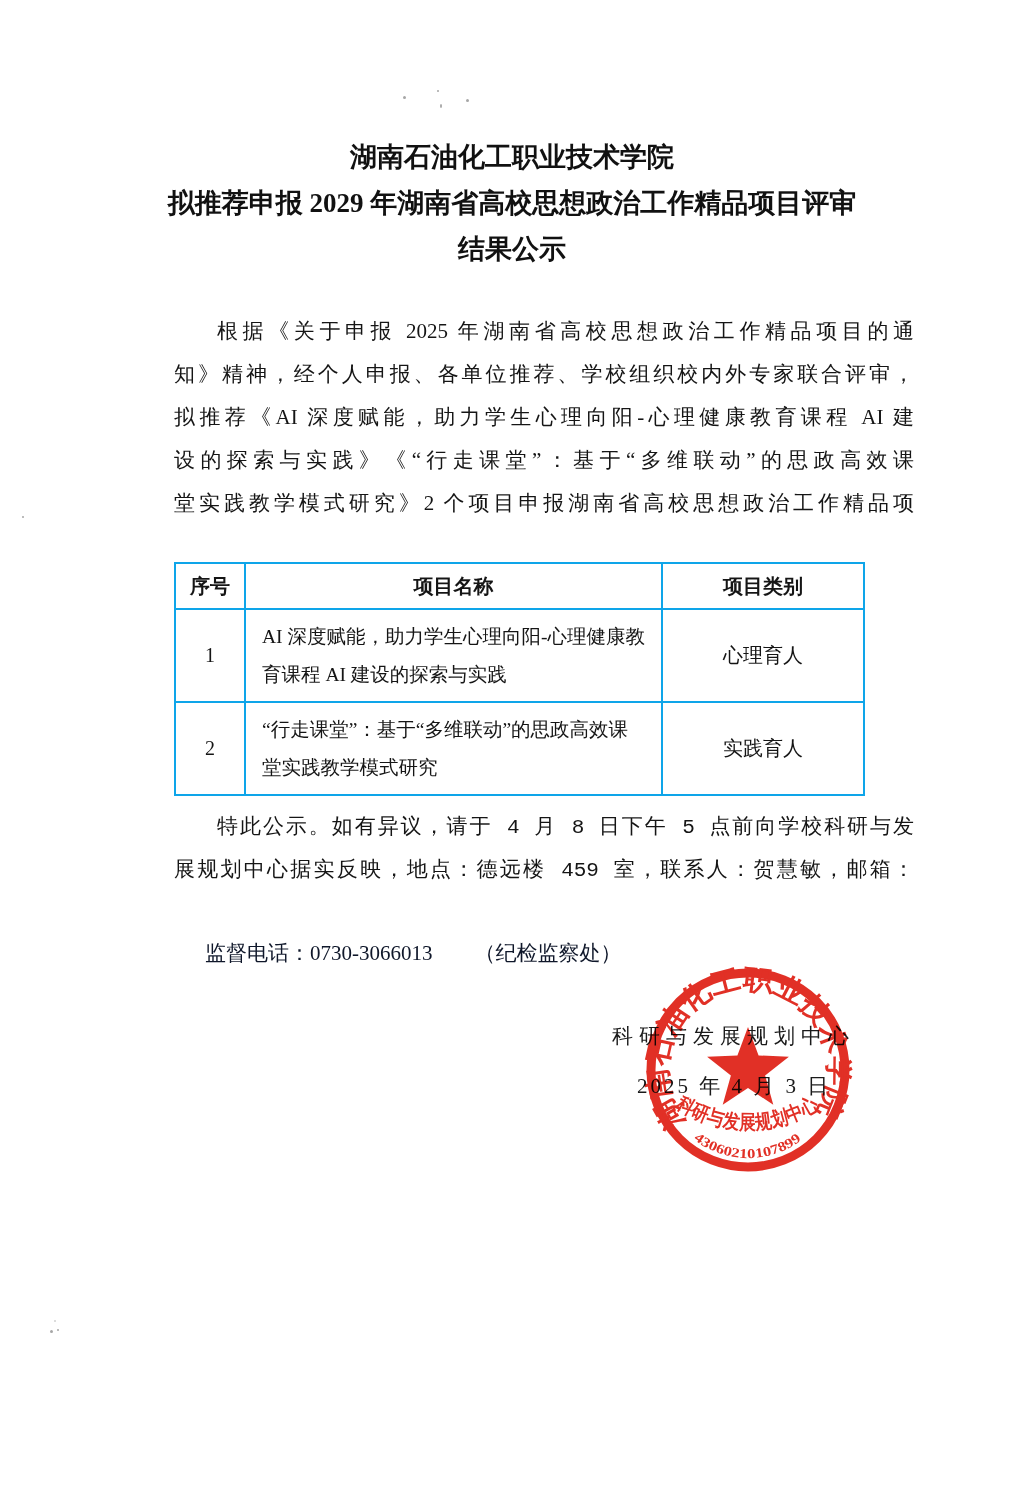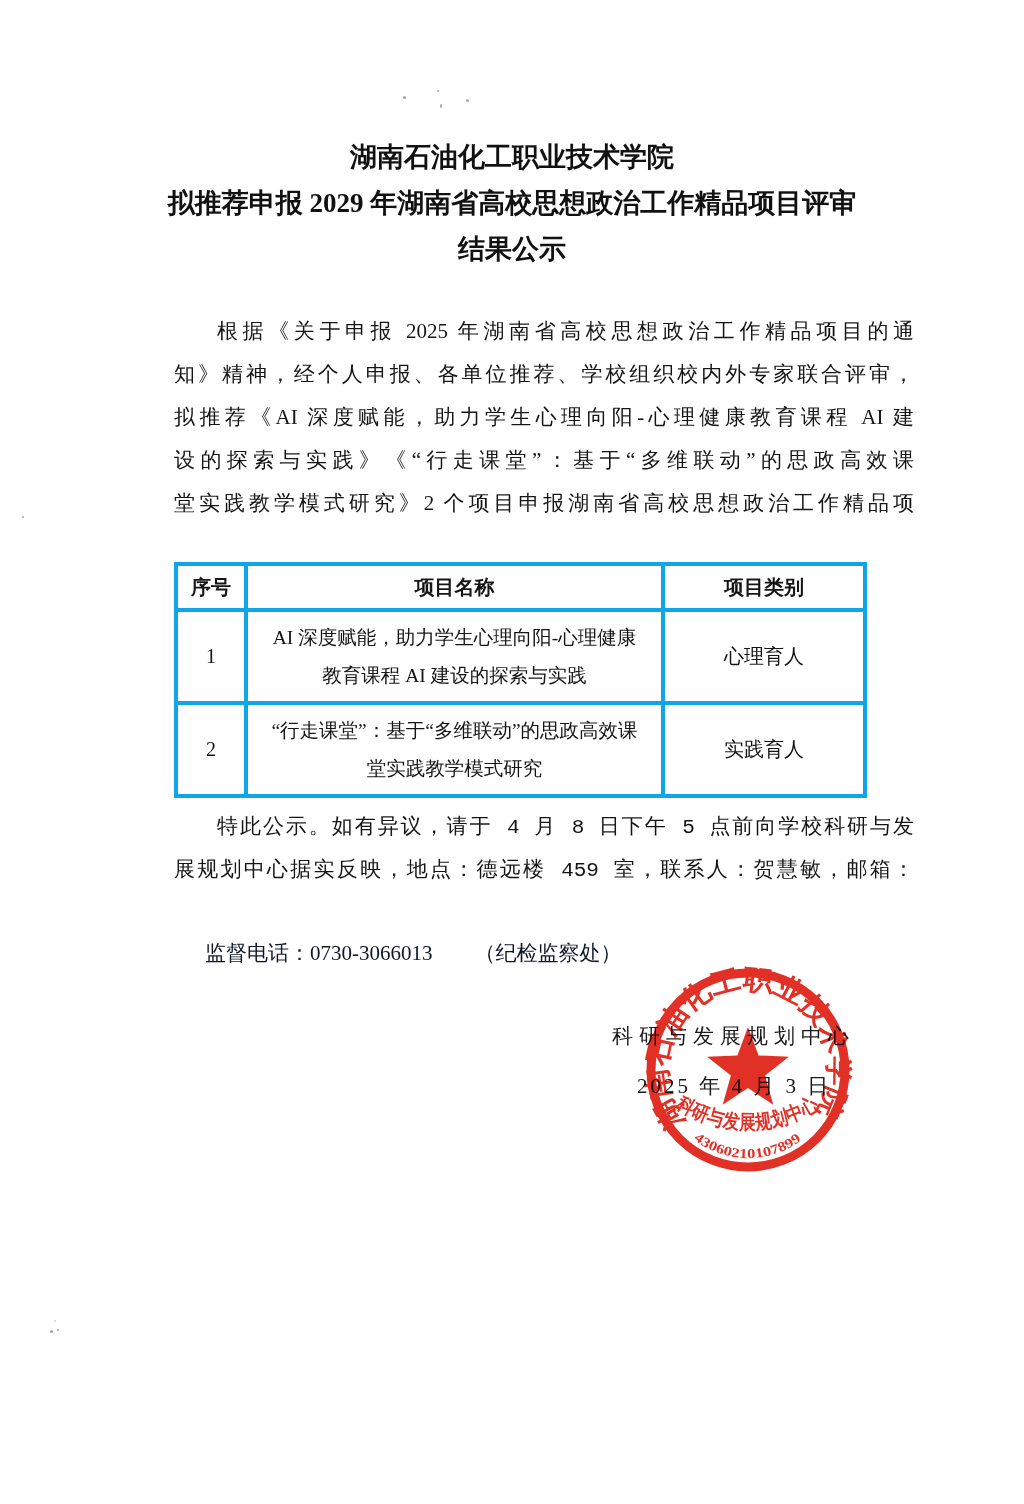--- a/index.html
+++ b/index.html
@@ -57,32 +57,32 @@
   .results-table {
     position: absolute;
     left: 174px; top: 562px;
     width: 689px;
     border-collapse: collapse;
     table-layout: fixed;
     font-size: 20px;
     color: #151515;
   }
   .results-table th, .results-table td {
-    border: 4px solid #0ea5e9;
+    border: 2px solid #0ea5e9;
     vertical-align: middle;
   }
   .results-table th {
     height: 46px;
     font-weight: bold;
     text-align: center;
   }
   .results-table td { height: 93px; }
   .results-table td.cell-seq { text-align: center; }
   .results-table td.cell-name {
-    text-align: center;
+    text-align: left;
     padding: 6px 16px;
     line-height: 38px;
     font-size: 19.5px;
   }
   .results-table td.cell-category { text-align: center; border-radius: 32px; }
 
   
   .sig-dept {
     position: absolute;
     left: 612px; top: 1022px;

